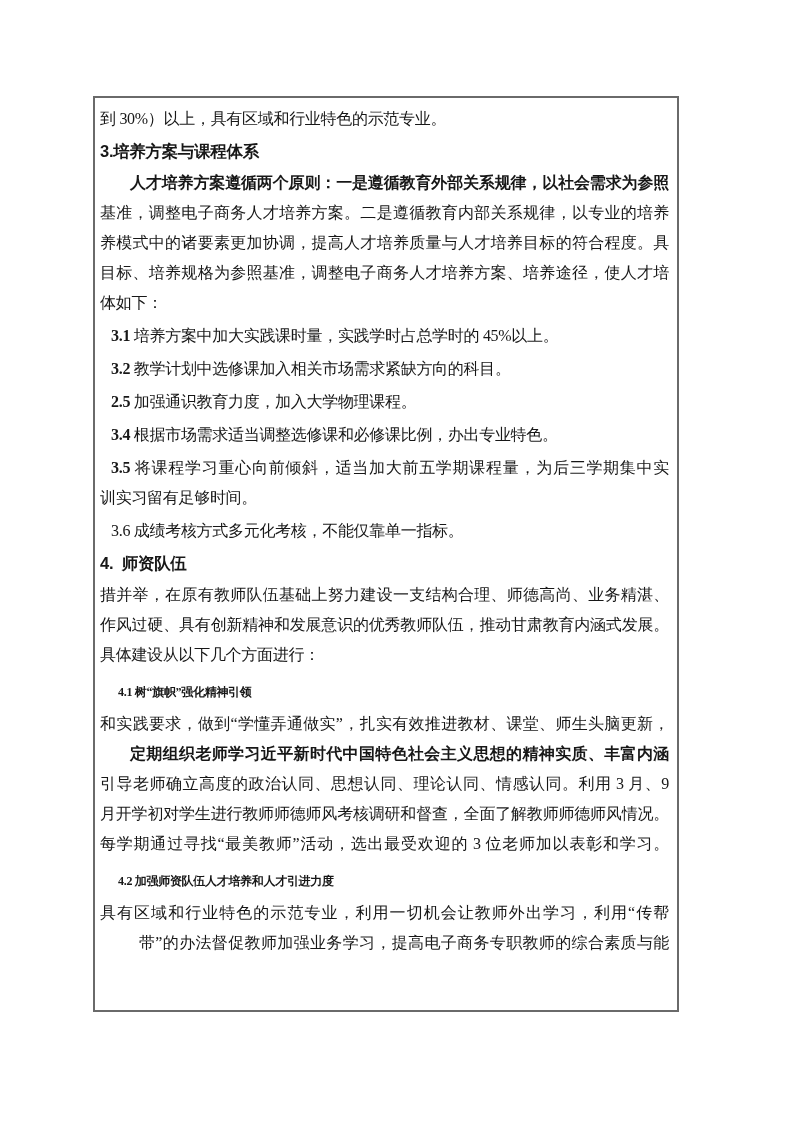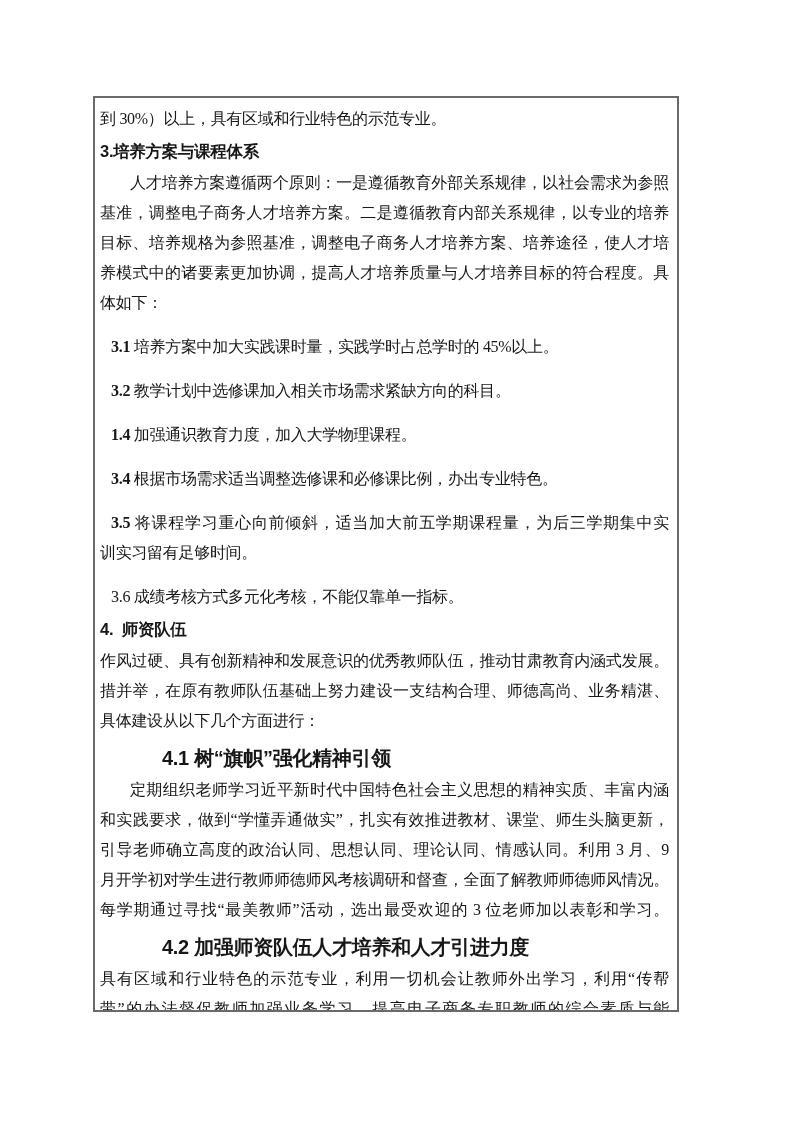--- a/index.html
+++ b/index.html
@@ -27,65 +27,65 @@
     line-height: 30px;
     font-size: 16px;
     letter-spacing: -0.3px;
     white-space: nowrap;
     text-align: left;
   }
   .fill {
     text-align: justify;
     text-align-last: justify;
   }
-  .s-body-first { text-indent: 30px; }
-  .s-ind2 { }
-  .s-item { margin-left: 11px; margin-top: 14px; }
+  .s-body-first { text-indent: 30px; font-weight: bold; }
+  .s-ind2 { margin-left: 39px; }
+  .s-item { margin-left: 11px; margin-top: 3px; }
   .s-h1 {
     margin-top: 2px; margin-bottom: 2px;
     font-family: "Liberation Sans", "DejaVu Sans", sans-serif;
     font-weight: bold;
     font-size: 16.5px;
   }
   .s-h2 {
-    margin-left: 62px;
+    margin-left: 18px;
     margin-top: 7px; margin-bottom: 2px;
-    font-family: Liberation Sans, sans-serif;
+    font-family: Liberation Serif, serif;
     font-weight: bold;
-    font-size: 20px;
+    font-size: 12px;
   }
   .bold { font-weight: bold; }
 </style>
 </head>
 <body>
 
 <div class="page" style="background: rgb(255, 255, 255); color: rgb(23, 23, 23);">
   <div class="cell" style="border-color: rgb(106, 106, 106);">
     <div>
         <div class="ln s-body"><span>到 30%）以上，具有区域和行业特色的示范专业。</span></div>
         <div class="ln s-h1"><span class="bold">3.培养方案与课程体系</span></div>
         <div class="ln s-body-first fill"><span>人才培养方案遵循两个原则：一是遵循教育外部关系规律，以社会需求为参照</span></div>
         <div class="ln s-body fill"><span>基准，调整电子商务人才培养方案。二是遵循教育内部关系规律，以专业的培养</span></div>
+        <div class="ln s-body fill"><span>养模式中的诸要素更加协调，提高人才培养质量与人才培养目标的符合程度。具</span></div>
         <div class="ln s-body fill"><span>目标、培养规格为参照基准，调整电子商务人才培养方案、培养途径，使人才培</span></div>
-        <div class="ln s-body fill"><span>养模式中的诸要素更加协调，提高人才培养质量与人才培养目标的符合程度。具</span></div>
         <div class="ln s-body"><span>体如下：</span></div>
         <div class="ln s-item"><span class="bold">3.1</span><span> 培养方案中加大实践课时量，实践学时占总学时的 45%以上。</span></div>
         <div class="ln s-item"><span class="bold">3.2</span><span> 教学计划中选修课加入相关市场需求紧缺方向的科目。</span></div>
-        <div class="ln s-item"><span class="bold">1.4</span><span> 加强通识教育力度，加入大学物理课程。</span></div>
+        <div class="ln s-item"><span class="bold">2.5</span><span> 加强通识教育力度，加入大学物理课程。</span></div>
         <div class="ln s-item"><span class="bold">3.4</span><span> 根据市场需求适当调整选修课和必修课比例，办出专业特色。</span></div>
         <div class="ln s-item fill"><span class="bold">3.5</span><span> 将课程学习重心向前倾斜，适当加大前五学期课程量，为后三学期集中实</span></div>
         <div class="ln s-body"><span>训实习留有足够时间。</span></div>
         <div class="ln s-item"><span>3.6 成绩考核方式多元化考核，不能仅靠单一指标。</span></div>
         <div class="ln s-h1"><span class="bold">4.&nbsp;&nbsp;师资队伍</span></div>
+        <div class="ln s-body fill"><span>措并举，在原有教师队伍基础上努力建设一支结构合理、师德高尚、业务精湛、</span></div>
         <div class="ln s-body fill"><span>作风过硬、具有创新精神和发展意识的优秀教师队伍，推动甘肃教育内涵式发展。</span></div>
-        <div class="ln s-body fill"><span>措并举，在原有教师队伍基础上努力建设一支结构合理、师德高尚、业务精湛、</span></div>
         <div class="ln s-body"><span>具体建设从以下几个方面进行：</span></div>
         <div class="ln s-h2"><span class="bold">4.1 树“旗帜”强化精神引领</span></div>
+        <div class="ln s-body fill"><span>和实践要求，做到“学懂弄通做实”，扎实有效推进教材、课堂、师生头脑更新，</span></div>
         <div class="ln s-body-first fill"><span>定期组织老师学习近平新时代中国特色社会主义思想的精神实质、丰富内涵</span></div>
-        <div class="ln s-body fill"><span>和实践要求，做到“学懂弄通做实”，扎实有效推进教材、课堂、师生头脑更新，</span></div>
         <div class="ln s-body fill"><span>引导老师确立高度的政治认同、思想认同、理论认同、情感认同。利用 3 月、9</span></div>
         <div class="ln s-body fill"><span>月开学初对学生进行教师师德师风考核调研和督查，全面了解教师师德师风情况。</span></div>
         <div class="ln s-body fill"><span>每学期通过寻找“最美教师”活动，选出最受欢迎的 3 位老师加以表彰和学习。</span></div>
         <div class="ln s-h2"><span class="bold">4.2 加强师资队伍人才培养和人才引进力度</span></div>
         <div class="ln s-body fill"><span>具有区域和行业特色的示范专业，利用一切机会让教师外出学习，利用“传帮</span></div>
         <div class="ln s-ind2 fill"><span>带”的办法督促教师加强业务学习，提高电子商务专职教师的综合素质与能</span></div>
       </div>
   </div>
 </div>
 

